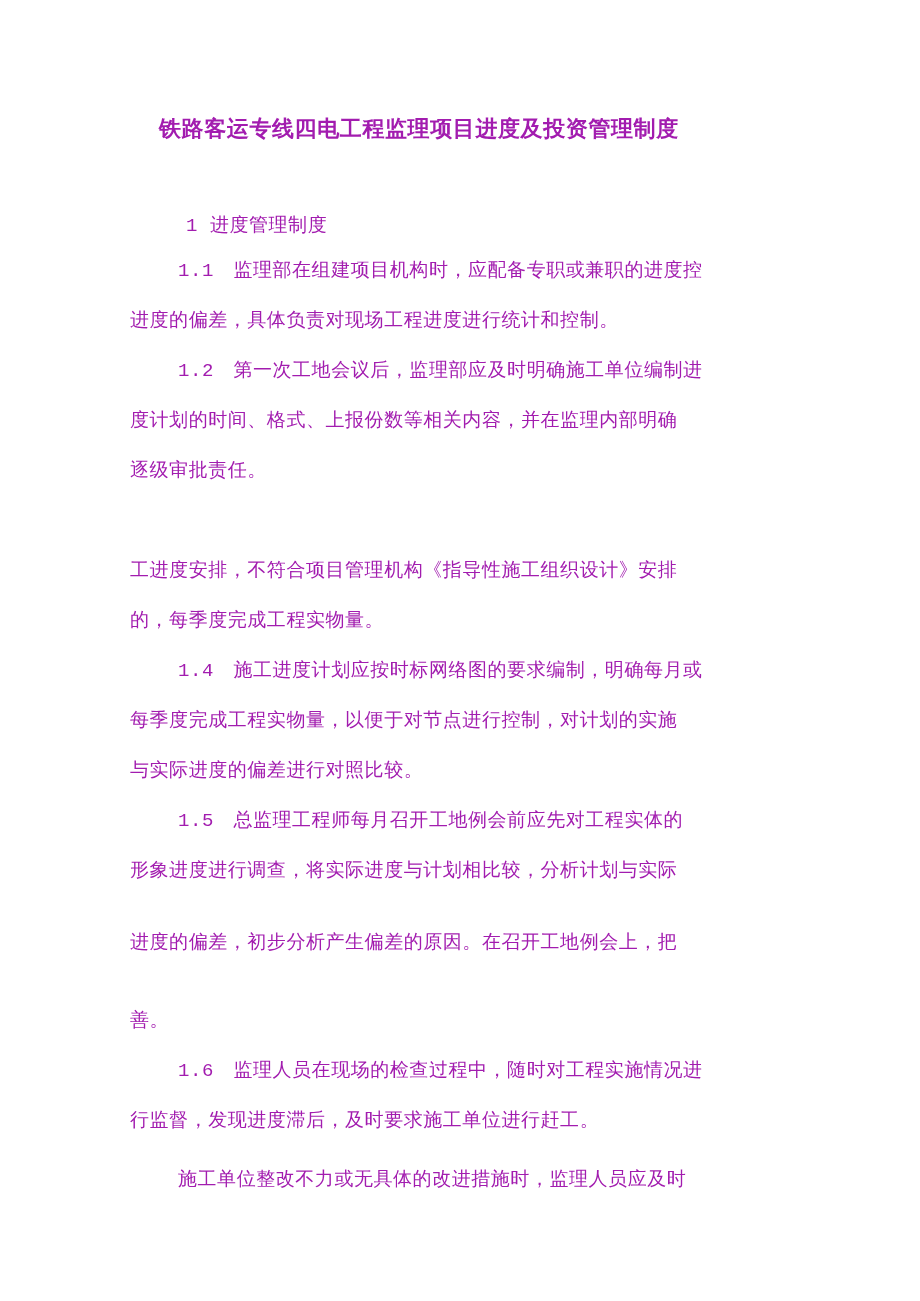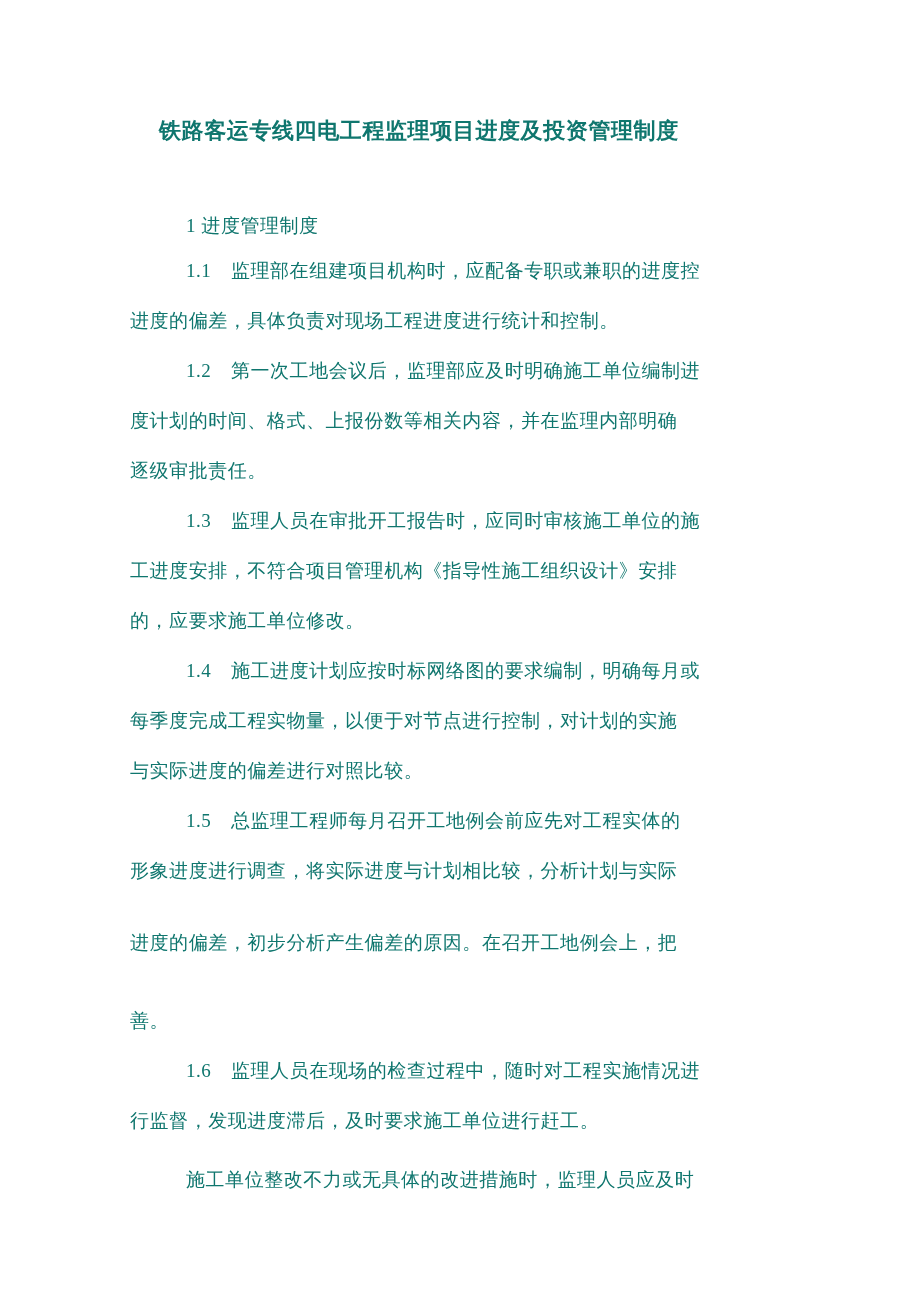--- a/index.html
+++ b/index.html
@@ -5,64 +5,63 @@
   html, body {
     margin: 0;
     padding: 0;
     background: #ffffff;
   }
   .page {
     position: relative;
     width: 920px;
     height: 1301px;
     background: #ffffff;
-    font-family: Liberation Serif, serif;
-    color: #0f766e;
+    font-family: Liberation Mono, monospace;
+    color: #a21caf;
     overflow: hidden;
   }
   .line {
     position: absolute;
     font-size: 19px;
     line-height: 28px;
     letter-spacing: 0.55px;
     white-space: nowrap;
   }
   .title {
     left: 159px;
     font-size: 22px;
     letter-spacing: 0.6px;
     font-weight: bold;
   }
   .heading {
     left: 186px;
   }
   .first {
-    left: 186px;
+    left: 178px;
   }
   .cont {
     left: 130px;
   }
 </style>
 </head>
 <body>
 
 <div class="page">
   <div class="line title" style="top:117px">铁路客运专线四电工程监理项目进度及投资管理制度</div>
   <div class="line heading" style="top:212px">1 进度管理制度</div>
 
   <div class="line first" style="top:257px">1.1　监理部在组建项目机构时，应配备专职或兼职的进度控</div>
   <div class="line cont" style="top:307px">进度的偏差，具体负责对现场工程进度进行统计和控制。</div>
 
   <div class="line first" style="top:357px">1.2　第一次工地会议后，监理部应及时明确施工单位编制进</div>
   <div class="line cont" style="top:407px">度计划的时间、格式、上报份数等相关内容，并在监理内部明确</div>
   <div class="line cont" style="top:457px">逐级审批责任。</div>
 
-  <div class="line first" style="top:507px">1.3　监理人员在审批开工报告时，应同时审核施工单位的施</div>
   <div class="line cont" style="top:557px">工进度安排，不符合项目管理机构《指导性施工组织设计》安排</div>
-  <div class="line cont" style="top:607px">的，应要求施工单位修改。</div>
+  <div class="line cont" style="top:607px">的，每季度完成工程实物量。</div>
 
   <div class="line first" style="top:657px">1.4　施工进度计划应按时标网络图的要求编制，明确每月或</div>
   <div class="line cont" style="top:707px">每季度完成工程实物量，以便于对节点进行控制，对计划的实施</div>
   <div class="line cont" style="top:757px">与实际进度的偏差进行对照比较。</div>
 
   <div class="line first" style="top:807px">1.5　总监理工程师每月召开工地例会前应先对工程实体的</div>
   <div class="line cont" style="top:857px">形象进度进行调查，将实际进度与计划相比较，分析计划与实际</div>
   <div class="line cont" style="top:929px">进度的偏差，初步分析产生偏差的原因。在召开工地例会上，把</div>
   <div class="line cont" style="top:1007px">善。</div>
 

